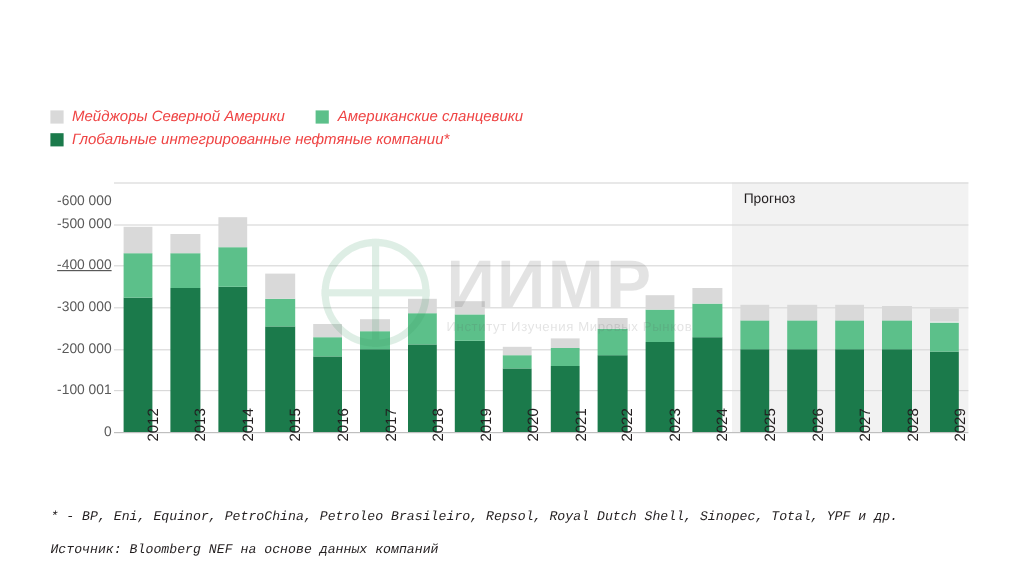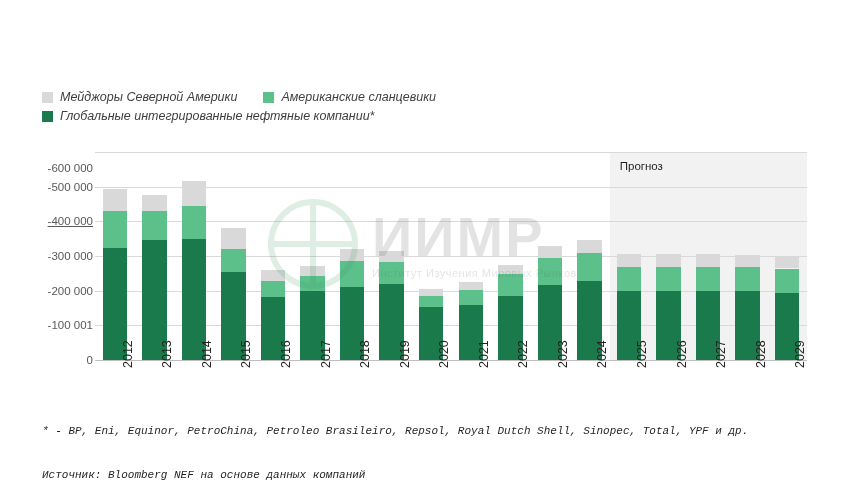--- a/index.html
+++ b/index.html
@@ -59,21 +59,21 @@
   }
   .legend-swatch {
     width: 11px;
     height: 11px;
     margin-right: 7px;
     flex: none;
   }
   .legend-label {
     font-size: 12.5px;
     font-style: italic;
-    color: #404040;
+    color: #ef4444;
     white-space: nowrap;
   }
 
   
   .plot-area {
     position: absolute;
     left: 95px;
     top: 152px;
     width: 712px;
     height: 208px;
@@ -146,21 +146,21 @@
   
   .footnote {
     position: absolute;
     left: 42px;
     font-size: 11px;
     font-style: italic;
     color: #231f20;
     font-family: Liberation Mono, monospace;
   }
   .footnote-1 { top: 425px; }
-  .footnote-2 { top: 469px; text-align: right; }
+  .footnote-2 { top: 453px; text-align: right; }
 
   
   .watermark {
     position: absolute;
     left: 268px;
     top: 196px;
     width: 330px;
     height: 96px;
     opacity: 0.16;
     pointer-events: none;

